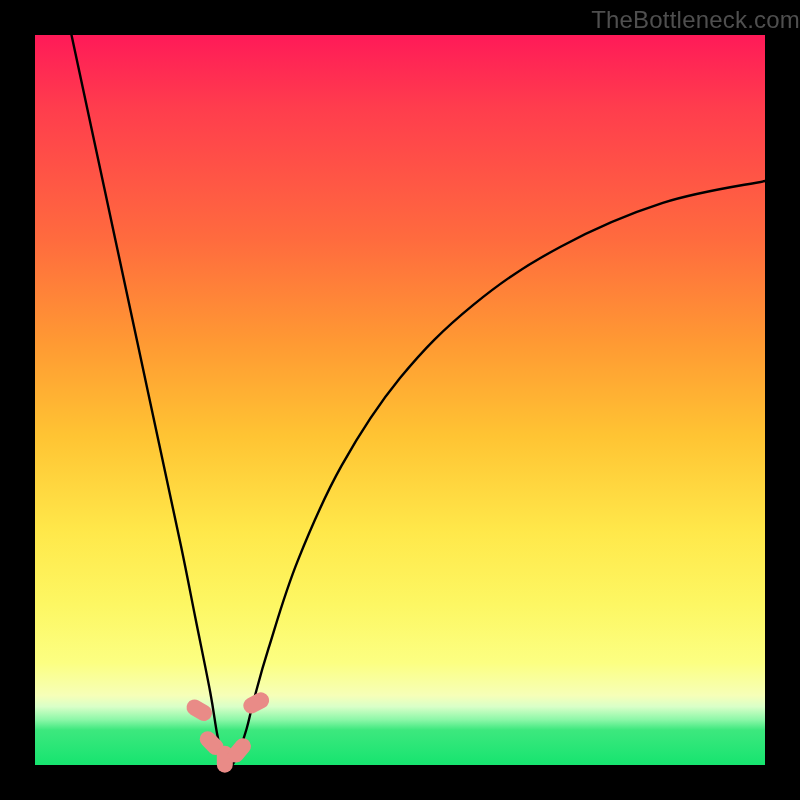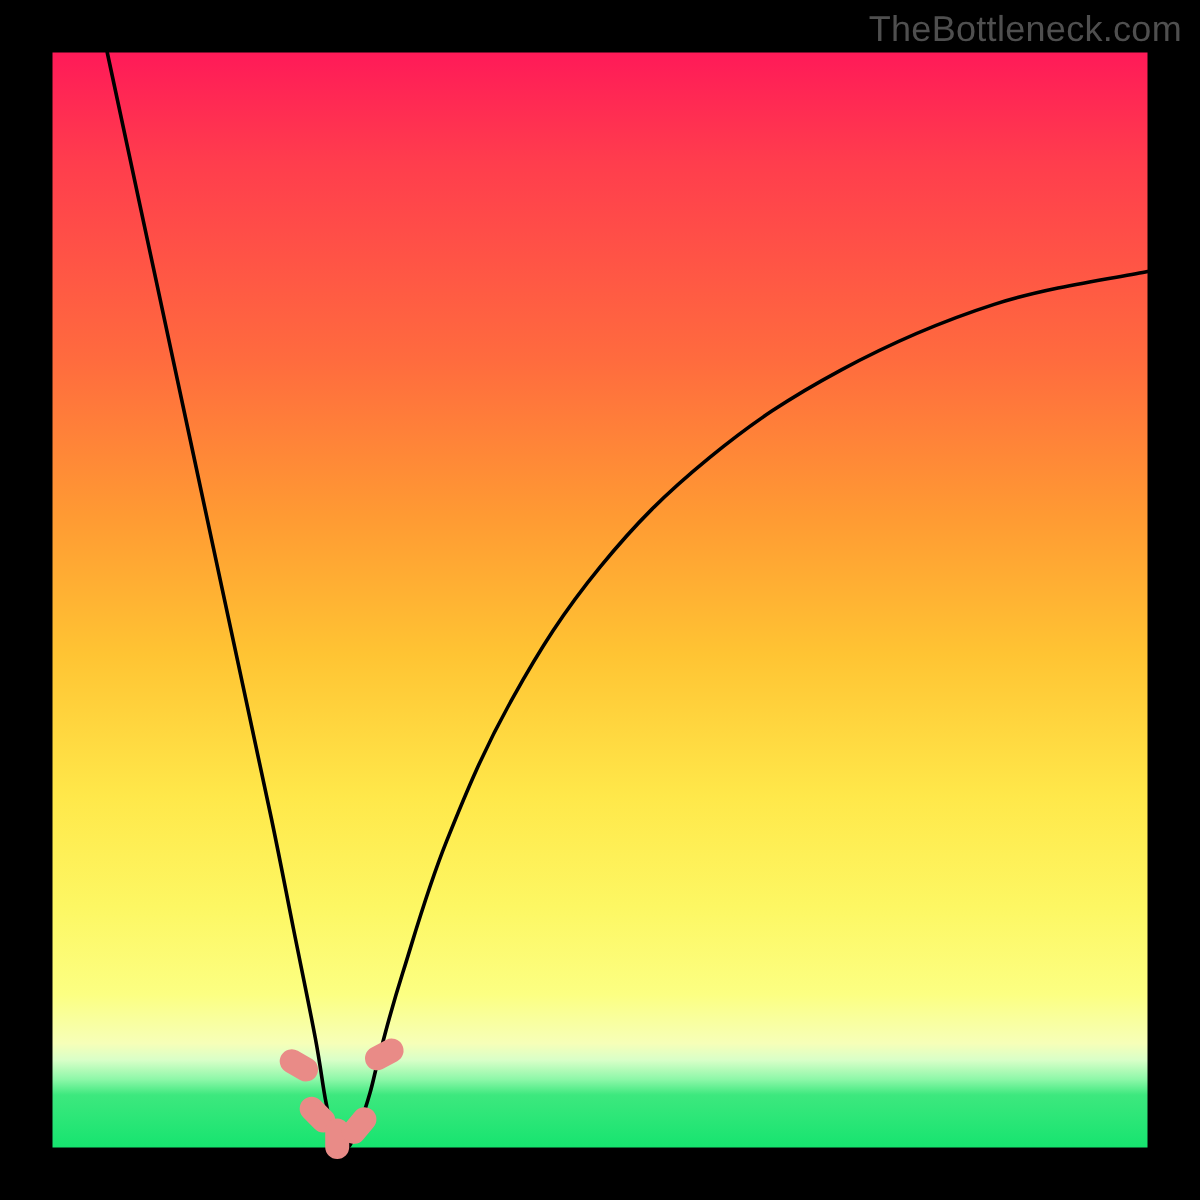--- a/index.html
+++ b/index.html
@@ -39,21 +39,21 @@
       #f6ffb8 90.5%,
       #d9ffc8 92%,
       #8cf7a8 93.8%,
       #3de87e 95.2%,
       #16e46f 100%
     );
   }
   .watermark {
     position: absolute;
     top: 6px;
-    right: 12px;
+    right: 0;
     color: #4f4f4f;
     font-size: 24px;
     letter-spacing: 0.2px;
     font-weight: 400;
     user-select: none;
   }
   svg.curve {
     position: absolute;
     left: 0;
     top: 0;

